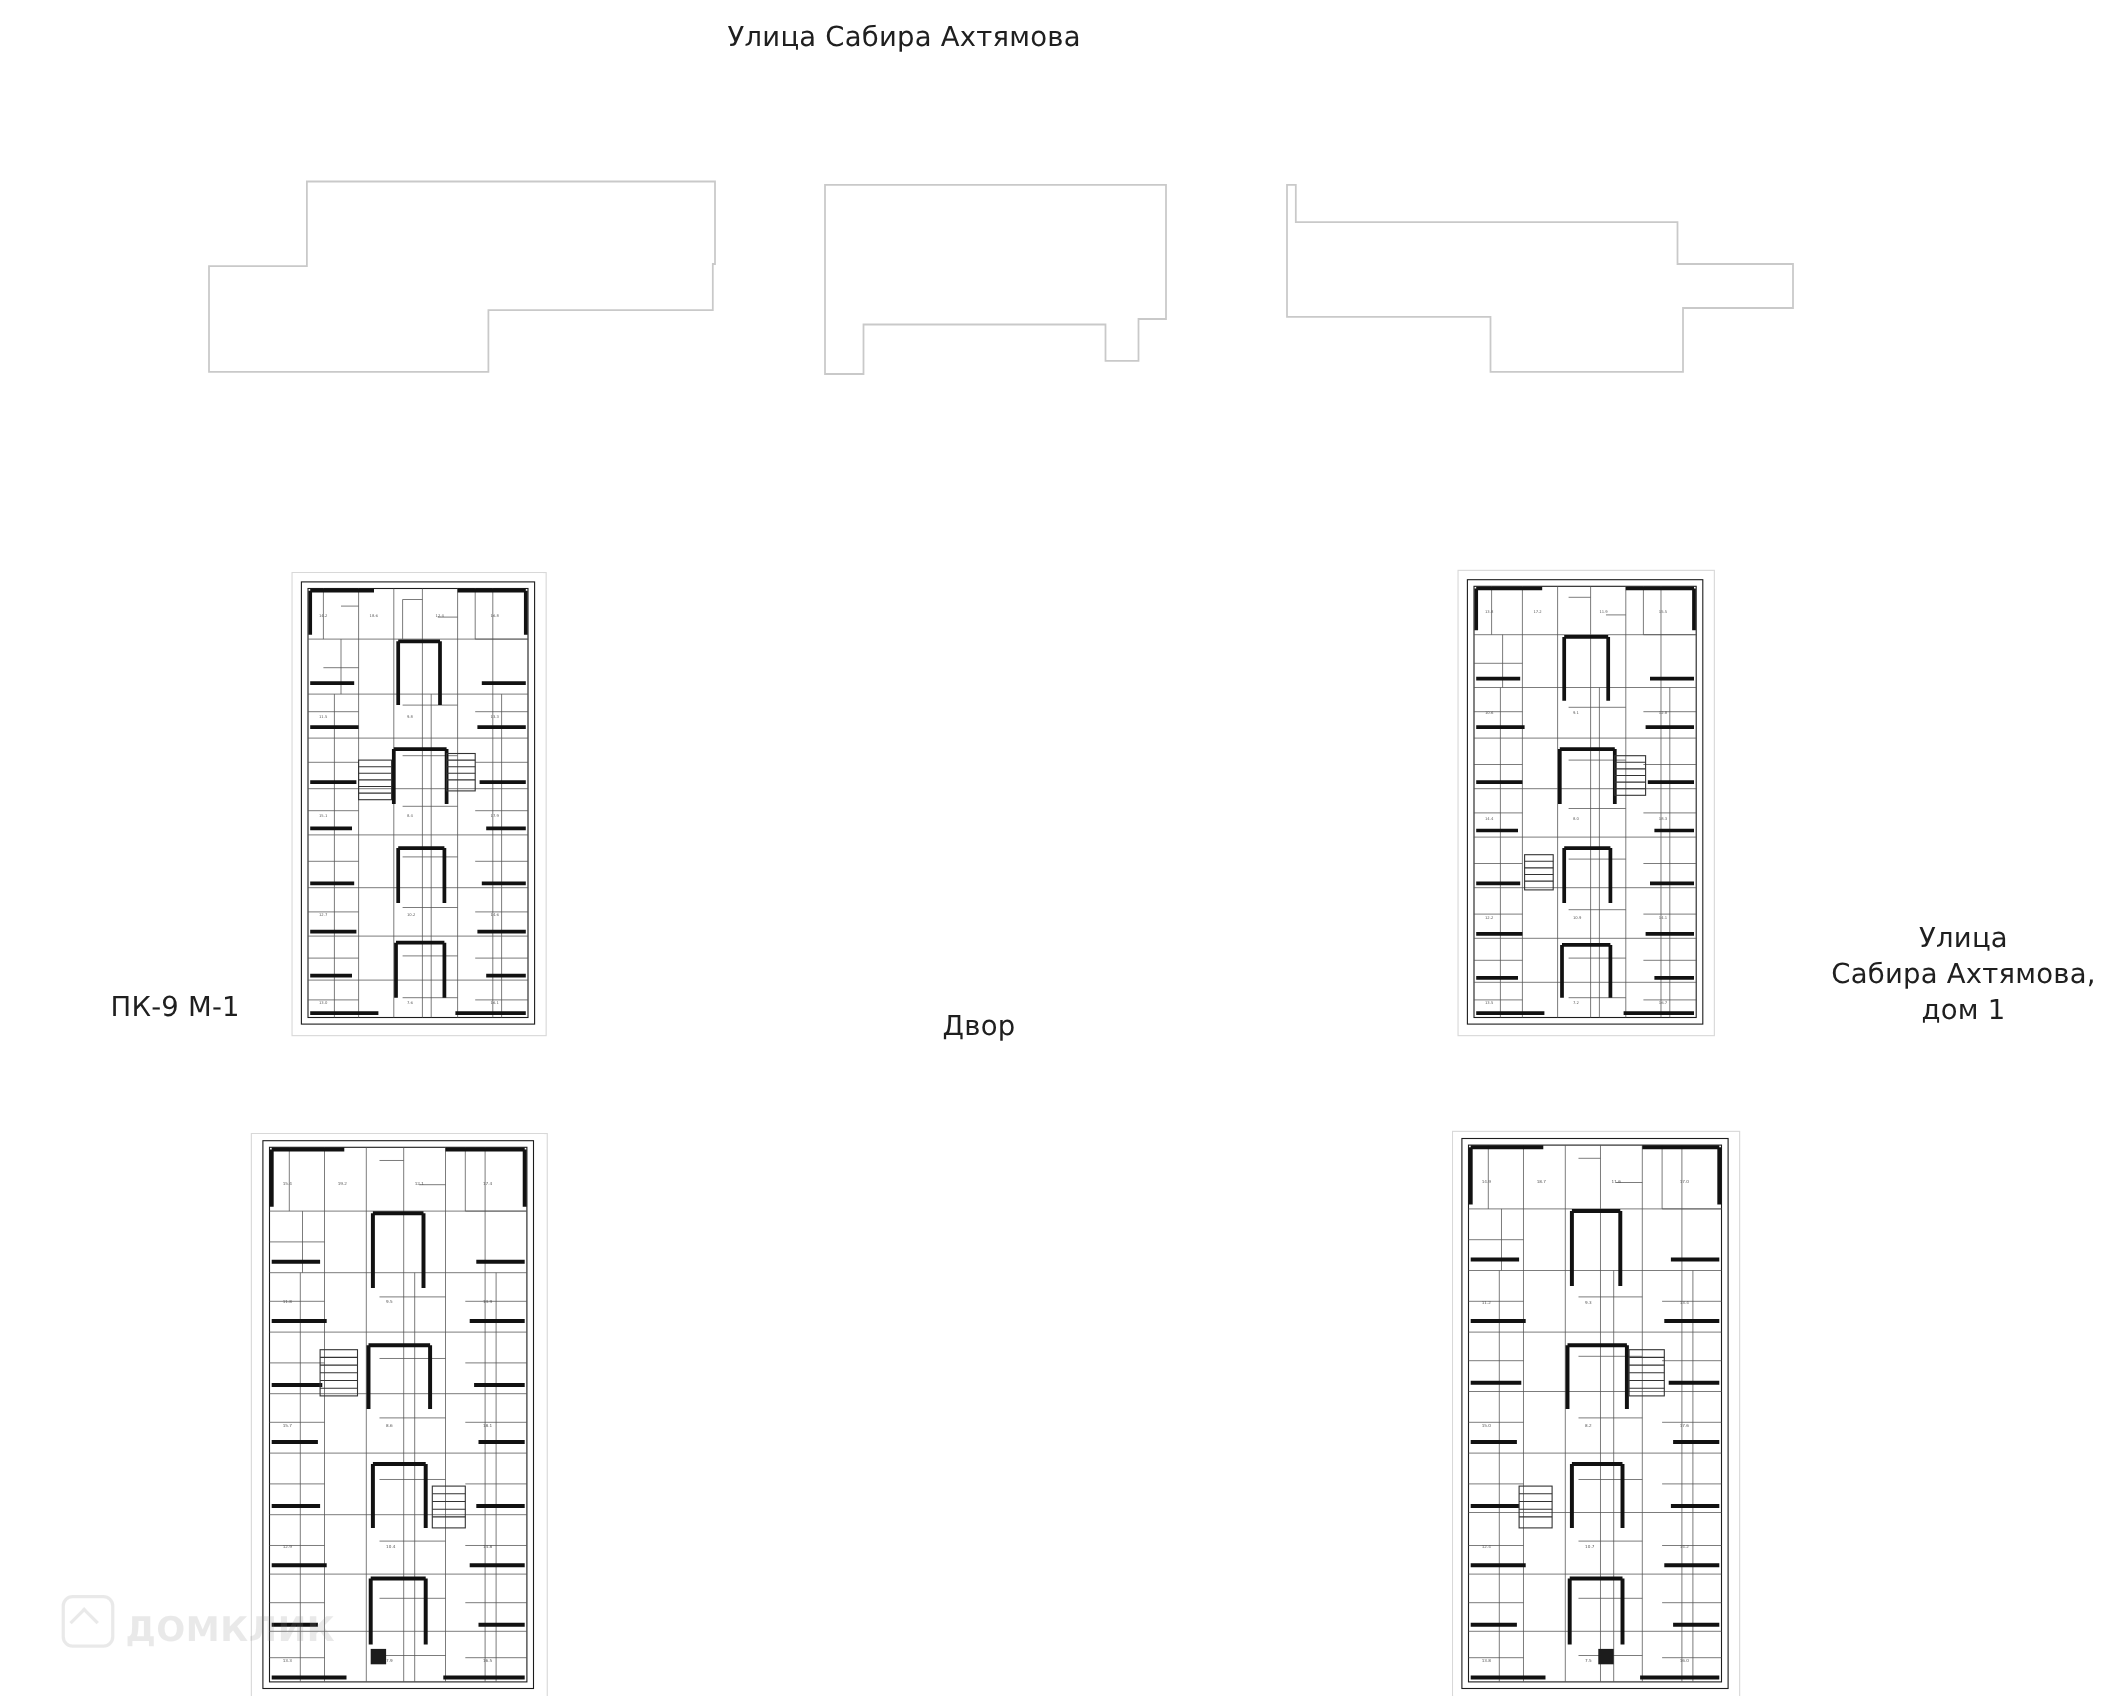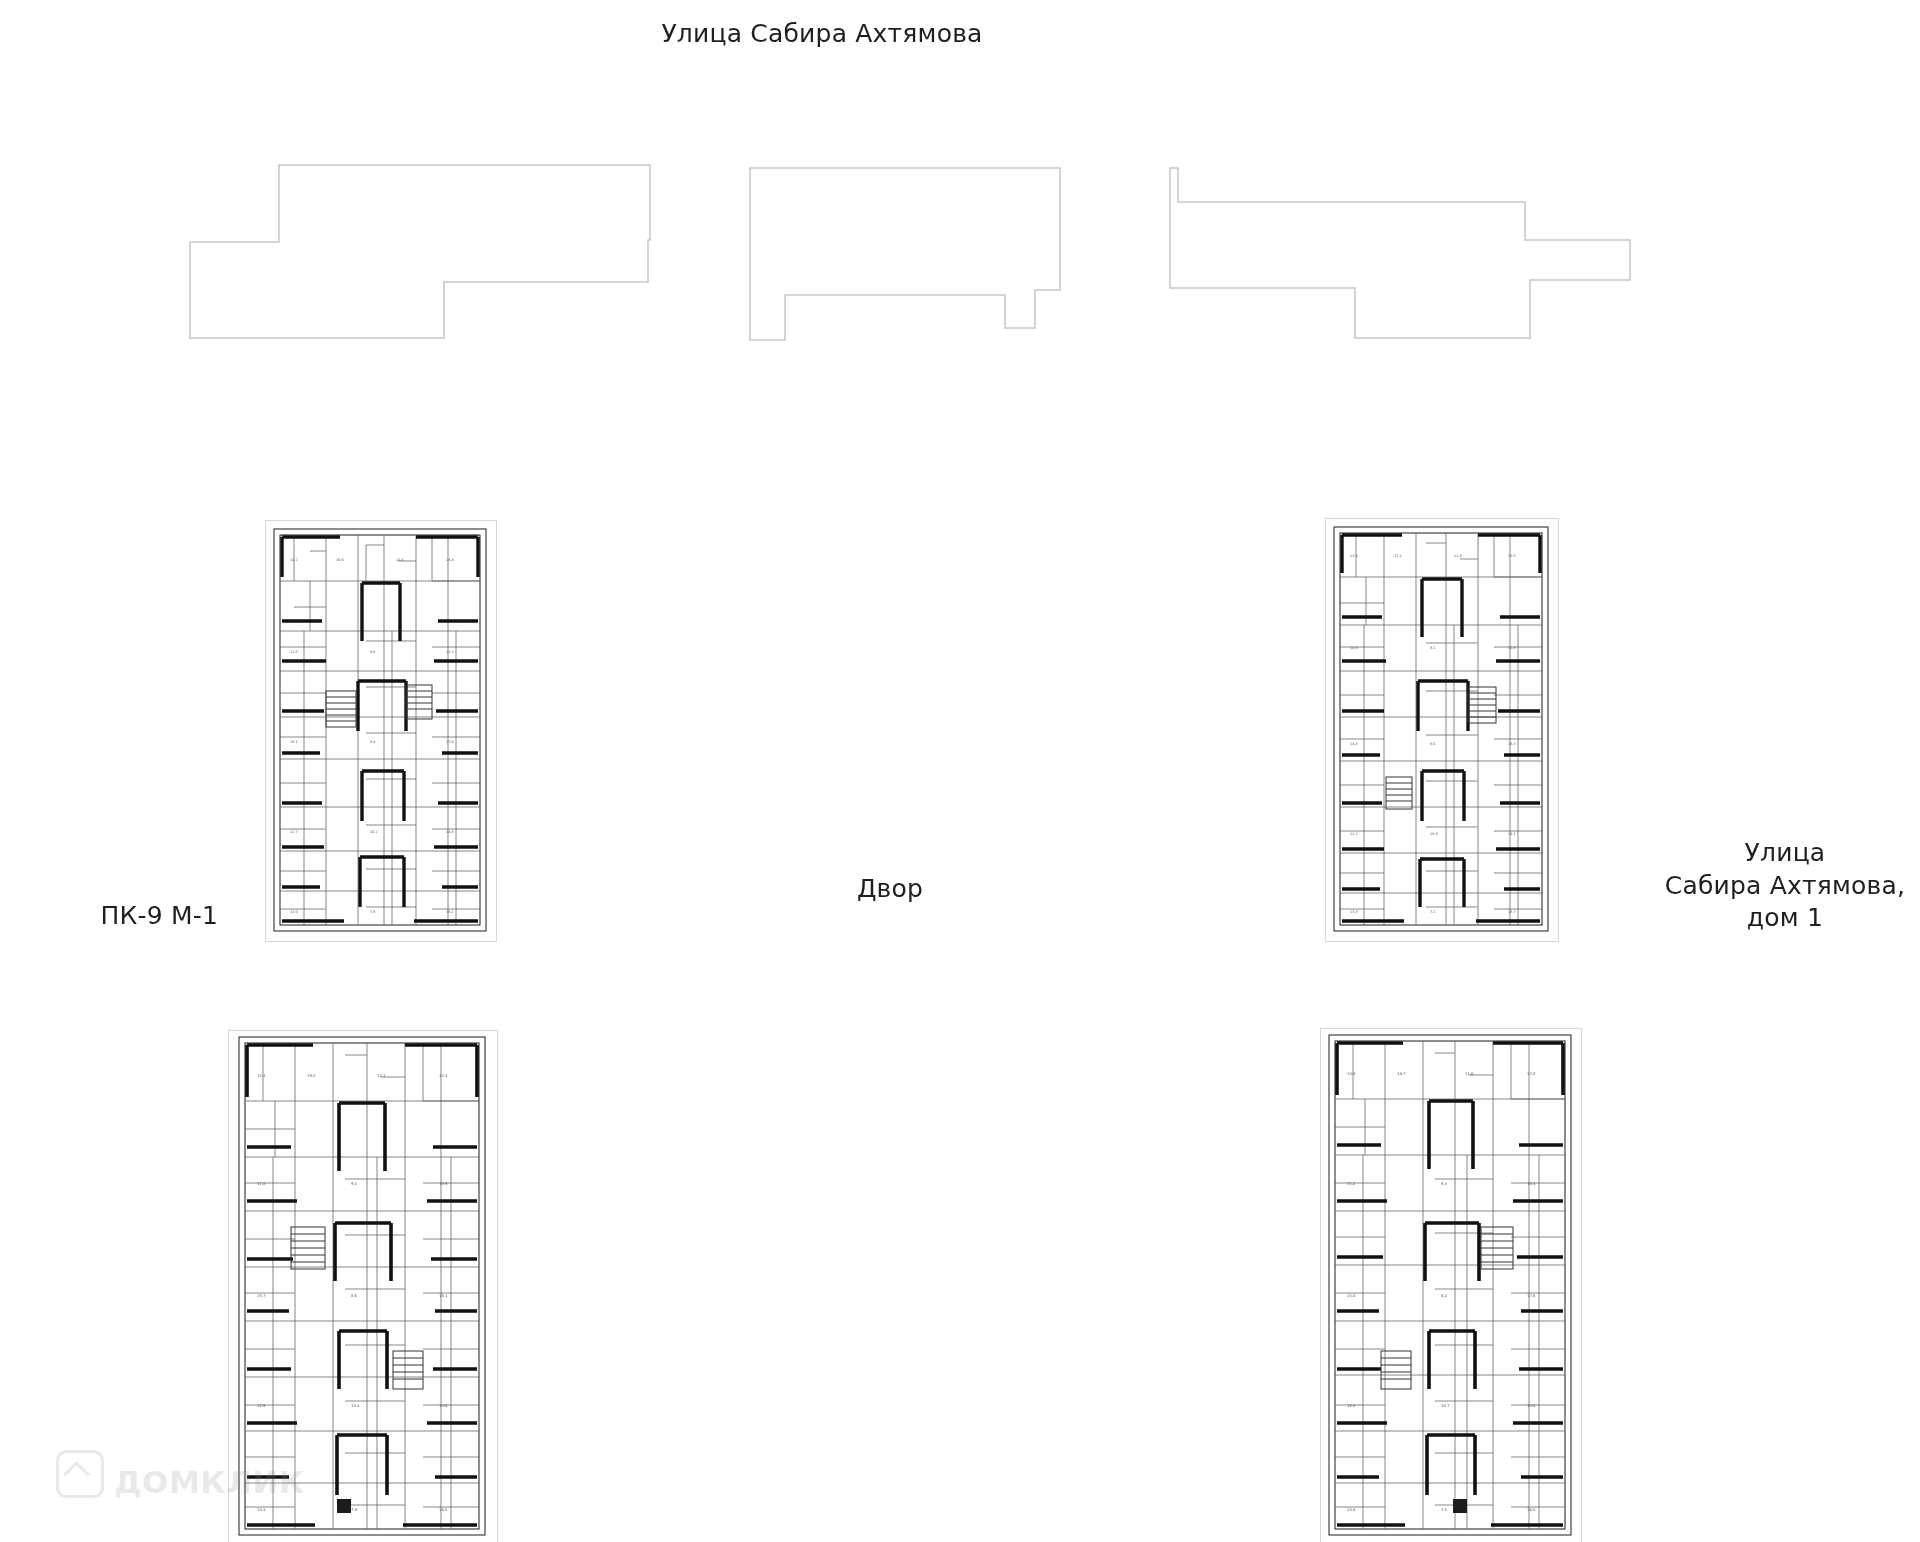--- a/index.html
+++ b/index.html
@@ -33,21 +33,21 @@
     width: 1644px;
     text-align: center;
   }
   #label-left {
     top: 900px;
     left: 8px;
     width: 210px;
     text-align: right;
   }
   #label-center {
-    top: 873px;
+    top: 917px;
     left: 790px;
     width: 200px;
     text-align: center;
   }
   #label-right {
     top: 837px;
     left: 1660px;
     width: 250px;
     text-align: center;
   }

